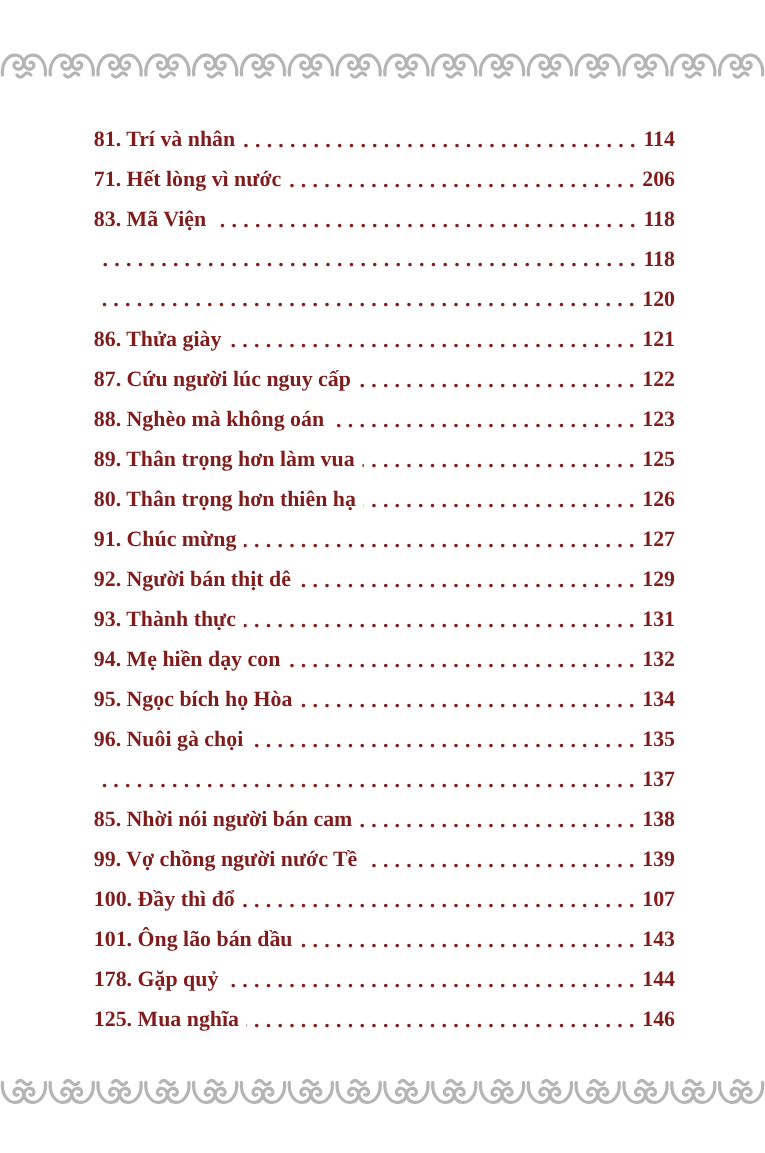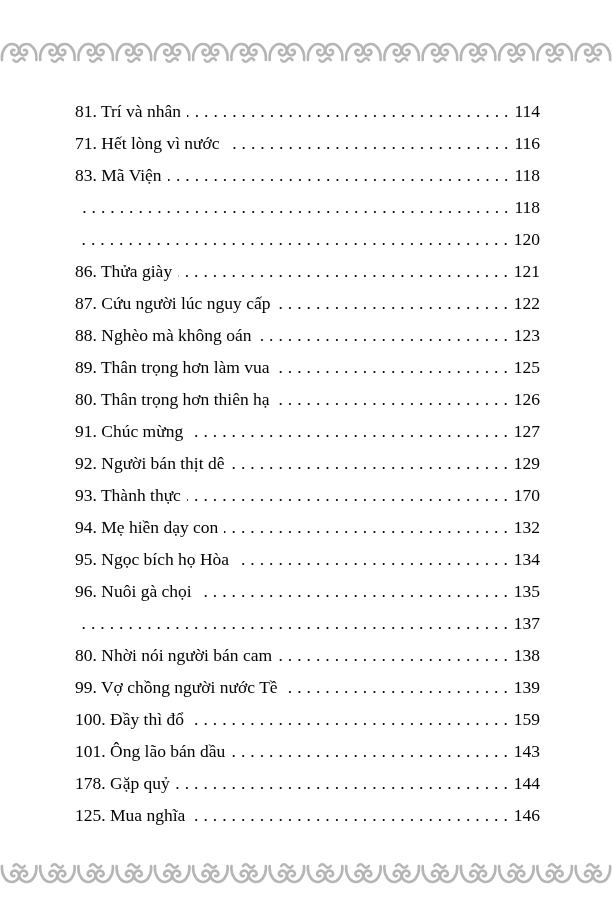--- a/index.html
+++ b/index.html
@@ -19,22 +19,23 @@
   }
   .ornament.top { top: 40px; }
   .ornament.bottom { top: 862px; transform: scaleY(-1); }
   .ornament svg { display: block; }
 
   .toc {
     position: absolute;
     top: 95px;
     left: 75px;
     right: 72px;
-    color: #000000;
+    color: #7f1d1d;
     font-size: 17.5px;
+    font-weight: bold;
   }
   .toc-row {
     display: flex;
     align-items: baseline;
     height: 32px;
     line-height: 32px;
     cursor: default;
   }
   .toc-label { white-space: nowrap; }
   .toc-leader {
@@ -89,21 +90,21 @@
   <div class="toc" id="toc">
     <div class="toc-row">
       <span class="toc-label">81. Trí và nhân</span>
       <span class="toc-leader">......................................................................</span>
       <span class="toc-page">114</span>
     </div>
 
     <div class="toc-row">
       <span class="toc-label">71. Hết lòng vì nước</span>
       <span class="toc-leader">......................................................................</span>
-      <span class="toc-page">116</span>
+      <span class="toc-page">206</span>
     </div>
 
     <div class="toc-row">
       <span class="toc-label">83. Mã Viện</span>
       <span class="toc-leader">......................................................................</span>
       <span class="toc-page">118</span>
     </div>
 
     <div class="toc-row">
       <span class="toc-leader">......................................................................</span>
@@ -153,21 +154,21 @@
 
     <div class="toc-row">
       <span class="toc-label">92. Người bán thịt dê</span>
       <span class="toc-leader">......................................................................</span>
       <span class="toc-page">129</span>
     </div>
 
     <div class="toc-row">
       <span class="toc-label">93. Thành thực</span>
       <span class="toc-leader">......................................................................</span>
-      <span class="toc-page">170</span>
+      <span class="toc-page">131</span>
     </div>
 
     <div class="toc-row">
       <span class="toc-label">94. Mẹ hiền dạy con</span>
       <span class="toc-leader">......................................................................</span>
       <span class="toc-page">132</span>
     </div>
 
     <div class="toc-row">
       <span class="toc-label">95. Ngọc bích họ Hòa</span>
@@ -180,35 +181,35 @@
       <span class="toc-leader">......................................................................</span>
       <span class="toc-page">135</span>
     </div>
 
     <div class="toc-row">
       <span class="toc-leader">......................................................................</span>
       <span class="toc-page">137</span>
     </div>
 
     <div class="toc-row">
-      <span class="toc-label">80. Nhời nói người bán cam</span>
+      <span class="toc-label">85. Nhời nói người bán cam</span>
       <span class="toc-leader">......................................................................</span>
       <span class="toc-page">138</span>
     </div>
 
     <div class="toc-row">
       <span class="toc-label">99. Vợ chồng người nước Tề</span>
       <span class="toc-leader">......................................................................</span>
       <span class="toc-page">139</span>
     </div>
 
     <div class="toc-row">
       <span class="toc-label">100. Đầy thì đổ</span>
       <span class="toc-leader">......................................................................</span>
-      <span class="toc-page">159</span>
+      <span class="toc-page">107</span>
     </div>
 
     <div class="toc-row">
       <span class="toc-label">101. Ông lão bán dầu</span>
       <span class="toc-leader">......................................................................</span>
       <span class="toc-page">143</span>
     </div>
 
     <div class="toc-row">
       <span class="toc-label">178. Gặp quỷ</span>

